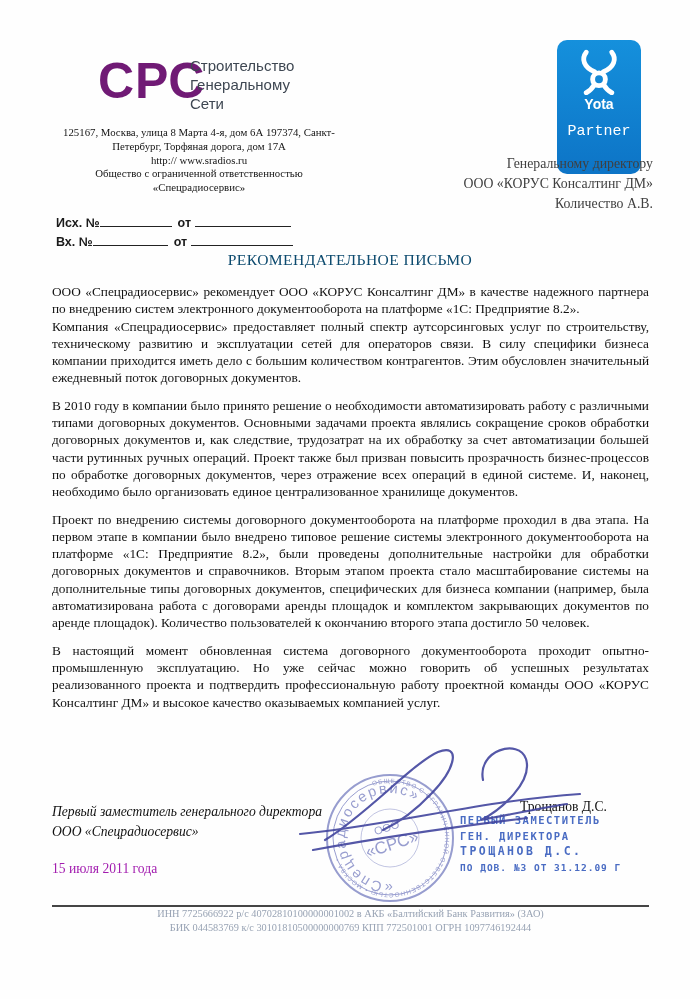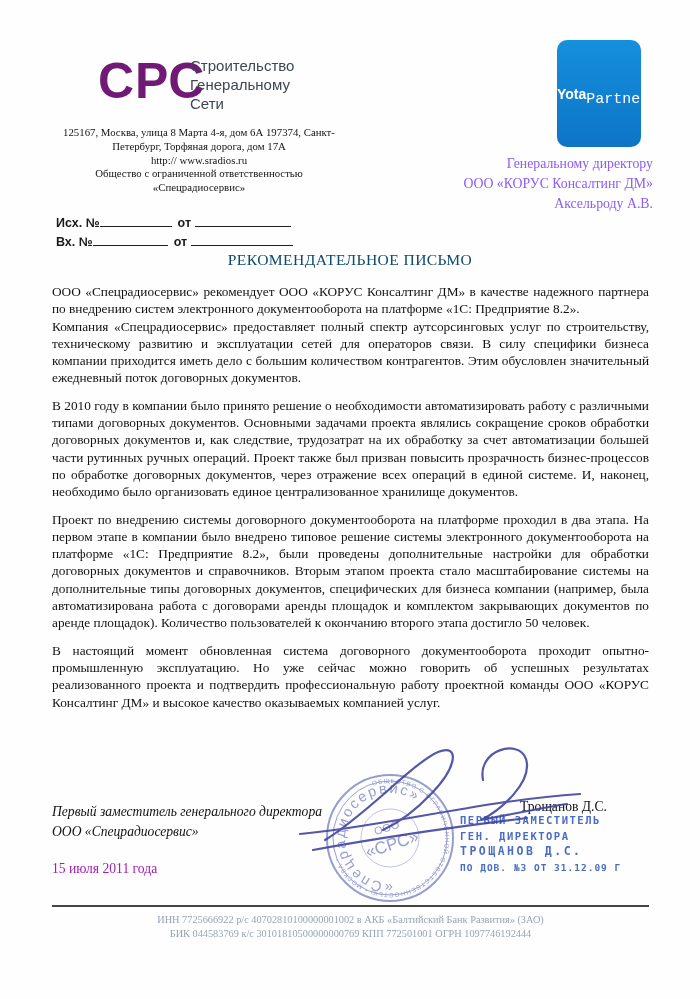--- a/index.html
+++ b/index.html
@@ -12,35 +12,35 @@
     position:absolute;left:82px;top:56px;
     font-family:"Liberation Sans", sans-serif;font-weight:bold;
     font-size:50px;line-height:50px;color:#701a75;letter-spacing:1px;margin-left:16px;
   }
   .logo-tagline{
     position:absolute;left:190px;top:56px;
     font-family:"Liberation Sans", sans-serif;
     font-size:15px;line-height:19px;color:#3e4752;
   }
   .yota-badge{
-    position:absolute;left:557px;top:40px;width:84px;height:107px;
+    position:absolute;left:557px;top:40px;width:84px;height:134px;
     background:linear-gradient(#1590dc,#0d74c6);border-radius:10px;
-    display:flex;flex-direction:row;align-items:center;color:#fff;
+    display:flex;flex-direction:column;align-items:center;color:#fff;
     font-family:"Liberation Sans", sans-serif;
   }
   .yota-glyph{margin-top:7px;}
   .yota-name{font-weight:bold;font-size:14px;margin-top:1px;}
   .yota-partner{font-size:15px;margin-top:11px;font-family:Liberation Mono, monospace;}
   .sender-address{
     position:absolute;left:50px;top:126px;width:298px;text-align:center;
     font-size:10.8px;line-height:13.8px;color:#141414;
   }
   .recipient{
     position:absolute;right:47px;top:154px;text-align:right;
-    font-size:13.8px;line-height:20px;color:#8b5cf6;
+    font-size:13.8px;line-height:20px;color:#404040;
   }
   
   .ref-block{
     position:absolute;left:56px;top:215px;
     font-family:"Liberation Sans", sans-serif;font-weight:bold;
     font-size:12.5px;color:#1a1a1a;
   }
   .ref-row{height:19px;}
   .blank-line{display:inline-block;border-bottom:1.6px solid #222;height:11px;vertical-align:baseline;}
   .bl-1{width:72px;} .bl-2{width:96px;margin-left:4px;}
@@ -67,21 +67,21 @@
     position:absolute;left:460px;top:813px;z-index:2;
     font-family:"DejaVu Sans Mono", monospace;font-weight:bold;
     font-size:10.5px;line-height:15.5px;letter-spacing:1.5px;color:#4a6cc3;
   }
   .stamp-note .n3{font-size:11.5px;letter-spacing:2.5px;}
   .stamp-note .n4{font-size:9.5px;letter-spacing:1px;}
   .signature-svg{position:absolute;left:295px;top:738px;z-index:5;}
   
   .doc-footer{
     position:absolute;left:52px;top:905px;width:597px;
-    border-top:2px solid #454545;padding-top:6px;text-align:center;
+    border-top:2px solid #454545;text-align:center;
     font-size:10.3px;line-height:14px;color:#98a3b4;
   }
 </style>
 </head>
 <body>
 
 <div class="page">
 
   <div class="logo-mark">СРС</div>
   <div class="logo-tagline">
@@ -108,21 +108,21 @@
     <div>125167, Москва, улица 8 Марта 4-я, дом 6А 197374, Санкт-</div>
     <div>Петербург, Торфяная дорога, дом 17А</div>
     <div>http:// www.sradios.ru</div>
     <div>Общество с ограниченной ответственностью</div>
     <div>«Спецрадиосервис»</div>
   </div>
 
   <div class="recipient">
     <div>Генеральному директору</div>
     <div>ООО «КОРУС Консалтинг ДМ»</div>
-    <div>Аксельроду А.В.</div>
+    <div>Количество А.В.</div>
   </div>
 
   <div class="ref-block">
     <div class="ref-row">
       <span>Исх. №</span><span class="blank-line bl-1"></span><span class="ref-from">от</span><span class="blank-line bl-2"></span>
     </div>
     <div class="ref-row">
       <span>Вх. №</span><span class="blank-line bl-3"></span><span class="ref-from">от</span><span class="blank-line bl-4"></span>
     </div>
   </div>

